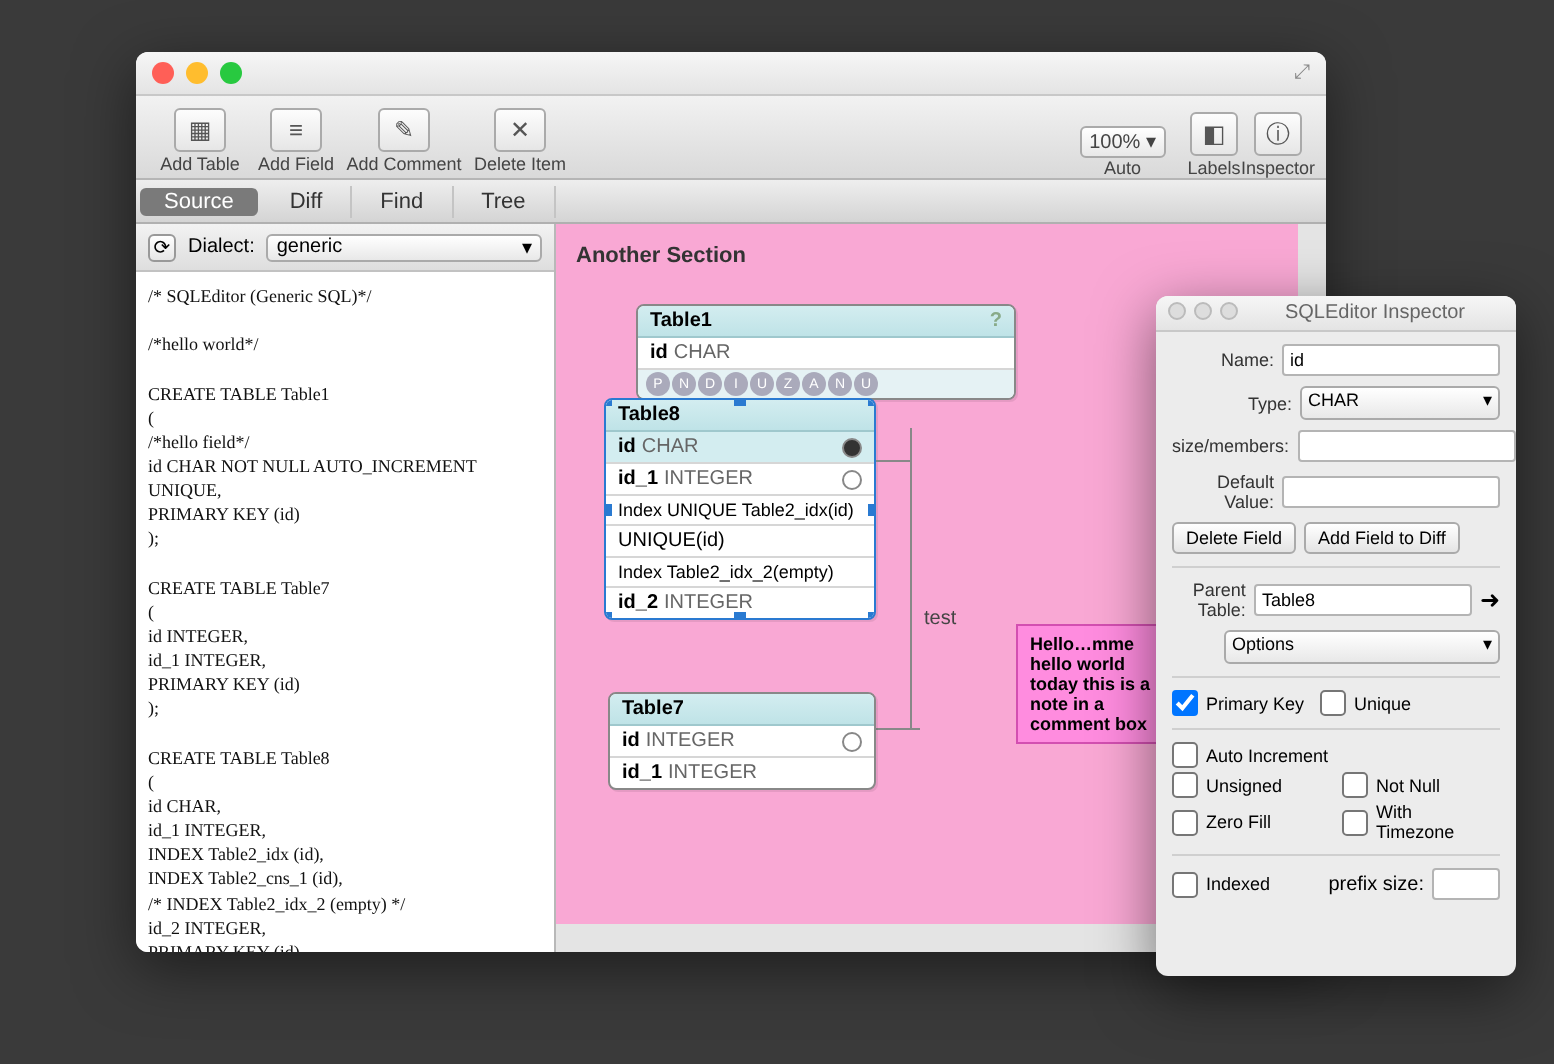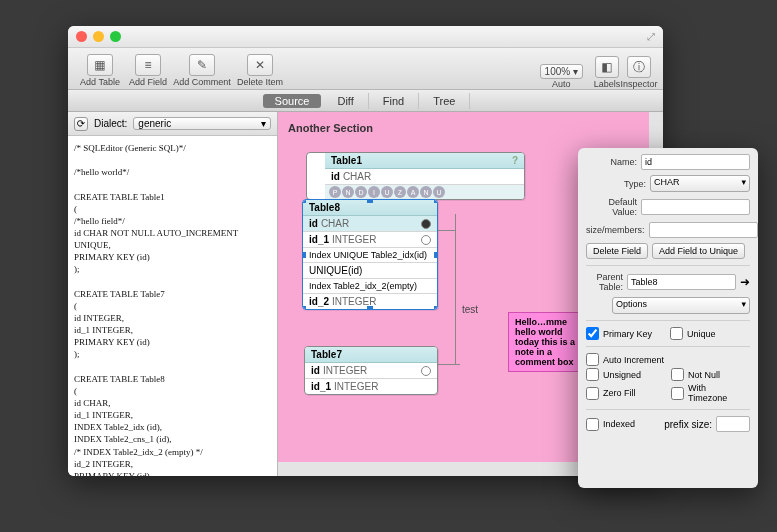--- a/index.html
+++ b/index.html
@@ -16,21 +16,21 @@
 
 .toolbar { height: 42px; background: linear-gradient(#f2f2f2,#d9d9d9); border-bottom:1px solid #b5b5b5; display:flex; align-items:flex-end; padding: 2px 8px 0 8px; }
 .tb-btn { display:flex; flex-direction:column; align-items:center; width:48px; font-size:9px; color:#444; padding-bottom:2px; cursor:pointer; }
 .tb-icon { width:26px; height:22px; border:1px solid #aaa; border-radius:3px; background:linear-gradient(#fdfdfd,#e6e6e6); display:flex; align-items:center; justify-content:center; font-size:12px; color:#555; margin-bottom:1px; }
 .tb-spacer { flex:1; }
 .zoom-box { display:flex; flex-direction:column; align-items:center; margin-right:8px; font-size:9px; color:#444; }
 .zoom-select { font-size:10px; border:1px solid #aaa; border-radius:3px; padding:1px 4px; background:linear-gradient(#fff,#e8e8e8); }
 .tb-right { display:flex; flex-direction:column; align-items:center; width:32px; font-size:9px; color:#444; cursor:pointer; }
 .tb-right .tb-icon { width:24px; height:22px; }
 
-.tabs { height:22px; background:linear-gradient(#eee,#d4d4d4); border-bottom:1px solid #b0b0b0; display:flex; align-items:center; font-size:11px;justify-content:center; }
+.tabs { height:22px; background:linear-gradient(#eee,#d4d4d4); border-bottom:1px solid #b0b0b0; display:flex; align-items:center; font-size:11px; }
 .tab { padding:2px 14px; color:#333; border-right:1px solid #c4c4c4; cursor:pointer; }
 .tab.active { background:#7a7a7a; color:#fff; border-radius:3px; margin:2px; padding:1px 12px; border:none; }
 
 .body-row { display:flex; height: calc(100% - 86px); }
 
 .source-pane { width: 210px; border-right:1px solid #b8b8b8; background:#fff; display:flex; flex-direction:column; }
 .source-toolbar { height:24px; background:linear-gradient(#f2f2f2,#dedede); border-bottom:1px solid #c2c2c2; display:flex; align-items:center; padding:0 6px; font-size:10px; gap:6px; }
 .refresh-icon { width:14px; height:14px; border:1px solid #999; border-radius:3px; display:flex; align-items:center; justify-content:center; font-size:10px; background:linear-gradient(#fff,#e6e6e6); cursor:pointer; }
 .dialect-select { font-size:10px; border:1px solid #aaa; border-radius:3px; padding:0 4px; background:linear-gradient(#fff,#e8e8e8); flex:1; }
 .sql-text { flex:1; overflow:auto; padding:6px; font-size:9px; line-height:1.35; color:#111; white-space:pre; font-family: Liberation Serif, serif; }
@@ -167,21 +167,21 @@
 PRIMARY KEY (id)
 );
 
 CREATE INDEX Table1_id_IDX ON
 Table1(id);</div>
     </div>
 
     <div class="canvas-pane">
       <div class="section-title">Another Section</div>
 
-      <div class="entity" style="left:28px; top:40px; width:219px;padding-left:18px;">
+      <div class="entity" style="left:40px; top:40px; width:190px;">
         <div class="entity-head">
             <span>Table1</span>
             <span style="color:#8a8">?</span>
           </div>
         <div class="entity-row">
             <span class="col-name">id</span> 
             <span class="col-type">CHAR</span>
           </div>
         <div class="badge-row">
             <span class="badge">P</span>
@@ -258,52 +258,56 @@
         <span>hello world today this is a note in a comment box</span>
       </div>
 
       <div class="canvas-scroll"></div>
       <div class="canvas-scroll-h"></div>
     </div>
   </div>
 </div>
 
 <div class="inspector">
+  <div class="insp-title">
+    <div class="insp-traffic"><span></span><span></span><span></span></div>
+    <div class="insp-title-text">SQLEditor Inspector</div>
+  </div>
   <div class="insp-body">
     <div class="insp-row">
         <span class="insp-label">Name:</span>
         <input class="insp-input" value="id" style="">
       </div>
     <div class="insp-row">
         <span class="insp-label">Type:</span>
         <div class="insp-select"><span>CHAR</span><span style="float:right">▾</span></div>
       </div>
     <div class="insp-row">
+        <span class="insp-label">size/members:</span>
+        <input class="insp-input" style="">
+      </div>
+    <div class="insp-row">
         <span class="insp-label">Default Value:</span>
         <input class="insp-input" style="">
       </div>
-    <div class="insp-row">
-        <span class="insp-label">size/members:</span>
-        <input class="insp-input" style="">
-      </div>
     <div class="insp-row" style="justify-content:flex-start">
         <button class="insp-btn">Delete Field</button>
-        <button class="insp-btn">Add Field to Unique</button>
+        <button class="insp-btn">Add Field to Diff</button>
       </div>
     <div class="insp-divider"></div>
     <div class="insp-row">
         <span class="insp-label">Parent Table:</span>
         <input class="insp-input" value="Table8" style="">
         <span style="font-size:12px;cursor:pointer">➜</span>
       </div>
     <div class="insp-row">
         <div class="insp-select" style="margin-left:26px"><span>Options</span><span style="float:right">▾</span></div>
       </div>
     <div class="insp-divider"></div>
-    <div class="insp-row" style="gap:18px">
+    <div class="insp-row" style="gap:8px">
       <label class="insp-check">
           <input type="checkbox" checked="" style="">
           <span>Primary Key</span>
         </label>
       <label class="insp-check">
           <input type="checkbox" style="">
           <span>Unique</span>
         </label>
     </div>
     <div class="insp-divider"></div>

